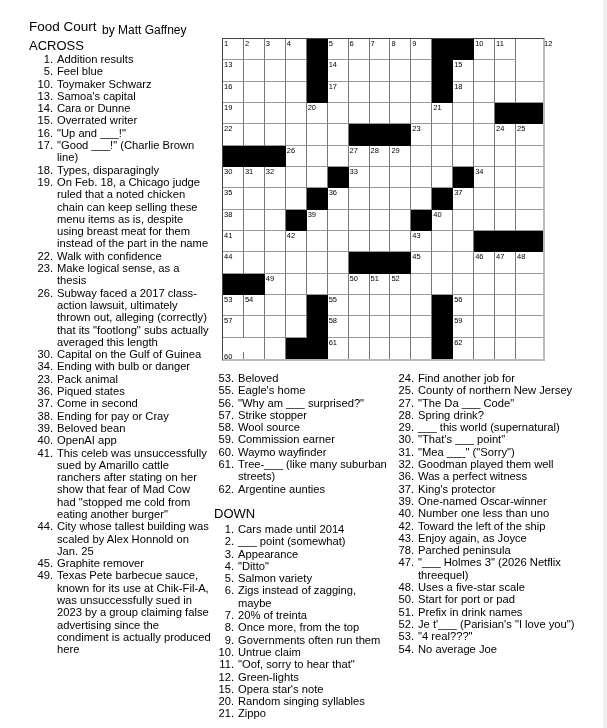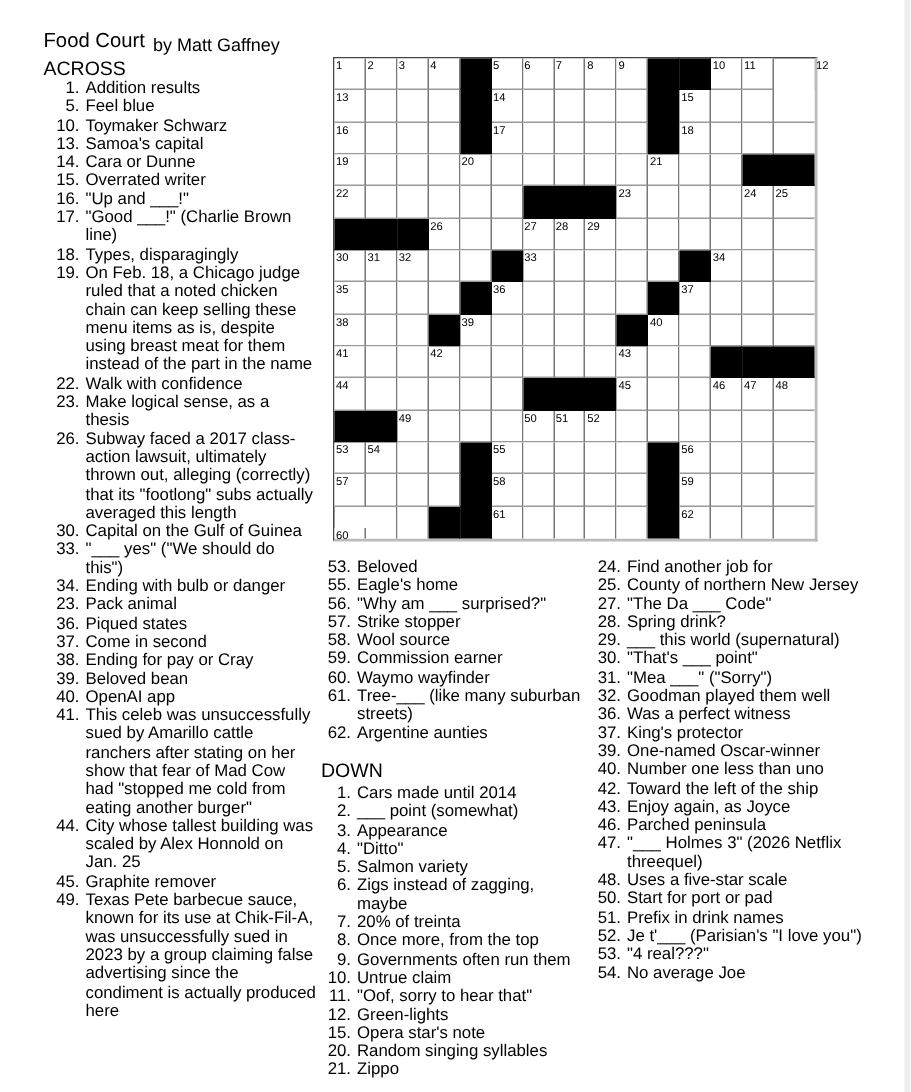--- a/index.html
+++ b/index.html
@@ -95,24 +95,20 @@
       </div>
       <div class="clue">
         <span class="num">26.</span>
         <span class="txt">Subway faced a 2017 class-action lawsuit, ultimately thrown out, alleging (correctly) that its "footlong" subs actually averaged this length</span>
       </div>
       <div class="clue">
         <span class="num">30.</span>
         <span class="txt">Capital on the Gulf of Guinea</span>
       </div>
       <div class="clue">
-        <span class="num">33.</span>
-        <span class="txt">"___ yes" ("We should do this")</span>
-      </div>
-      <div class="clue">
         <span class="num">34.</span>
         <span class="txt">Ending with bulb or danger</span>
       </div>
       <div class="clue">
         <span class="num">23.</span>
         <span class="txt">Pack animal</span>
       </div>
       <div class="clue">
         <span class="num">36.</span>
         <span class="txt">Piqued states</span>
@@ -308,21 +304,21 @@
       </div>
       <div class="clue">
         <span class="num">42.</span>
         <span class="txt">Toward the left of the ship</span>
       </div>
       <div class="clue">
         <span class="num">43.</span>
         <span class="txt">Enjoy again, as Joyce</span>
       </div>
       <div class="clue">
-        <span class="num">46.</span>
+        <span class="num">78.</span>
         <span class="txt">Parched peninsula</span>
       </div>
       <div class="clue">
         <span class="num">47.</span>
         <span class="txt">"___ Holmes 3" (2026 Netflix threequel)</span>
       </div>
       <div class="clue">
         <span class="num">48.</span>
         <span class="txt">Uses a five-star scale</span>
       </div>

